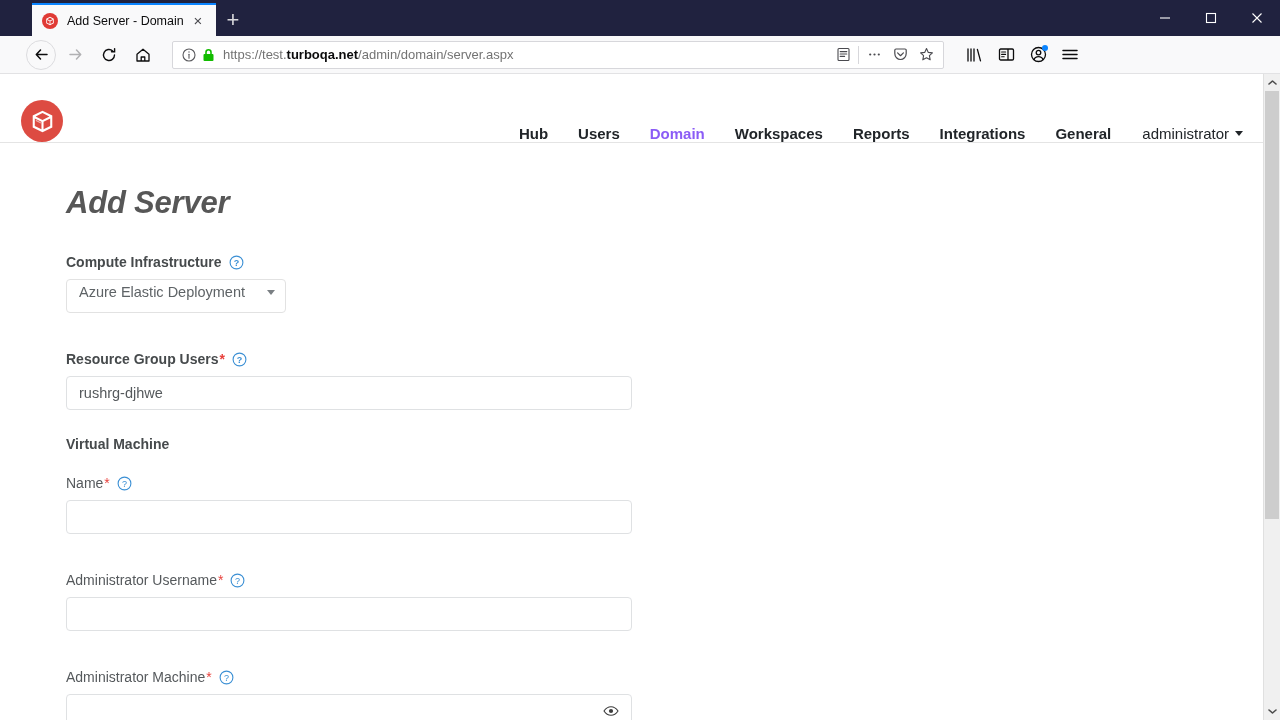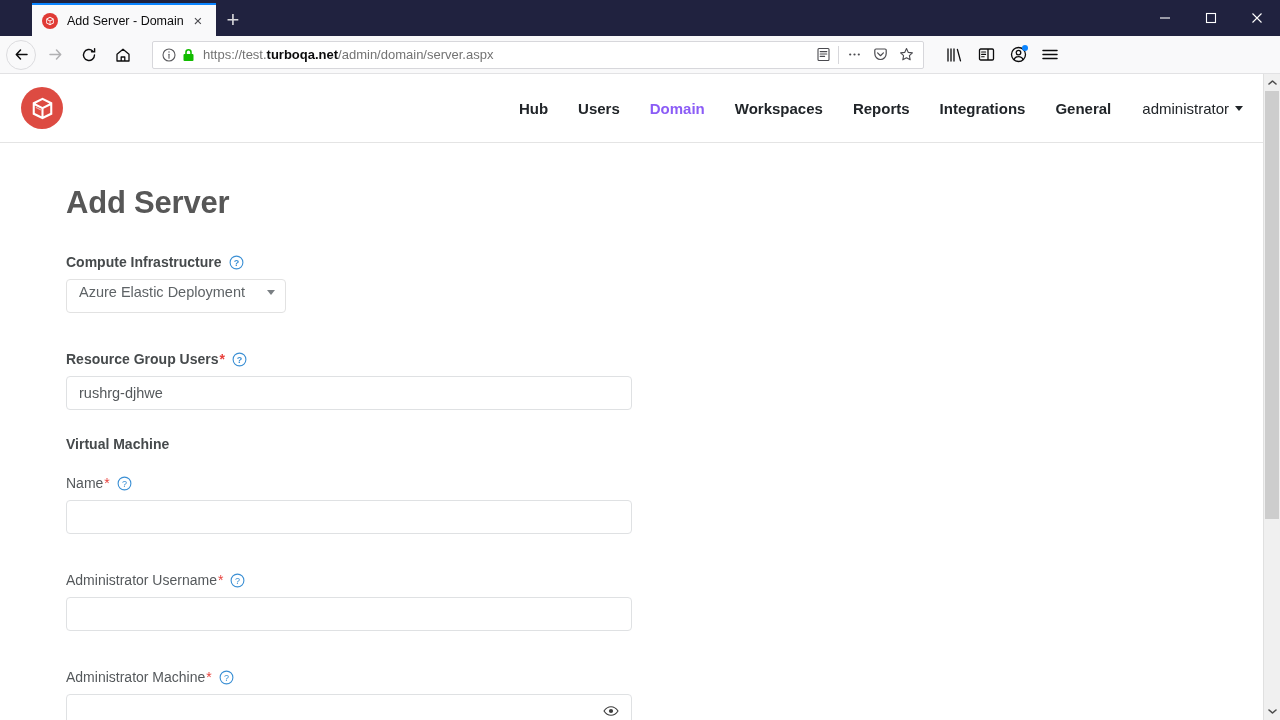--- a/index.html
+++ b/index.html
@@ -48,21 +48,21 @@
     display: flex; align-items: center;
   }
   .wc {
     width: 46px; height: 36px; display: flex;
     align-items: center; justify-content: center; color: #ffffff;
   }
   .wc svg { display: block; }
 
   .navbar {
     height: 38px; background: #f9f9fa; flex: 0 0 38px;
-    display: flex; align-items: center; padding: 0 4px;
+    display: flex; align-items: center; padding: 0 24px;
     border-bottom: 1px solid #e2e2e4;
   }
   .navbtn {
     width: 30px; height: 30px; margin: 0 2px;
     display: flex; align-items: center; justify-content: center;
     color: #0c0c0d; flex: 0 0 30px;
   }
   .navbtn.circ { border: 1px solid #dcdcdf; border-radius: 50%; }
   .navbtn.dim { color: #b1b1b3; }
   .navbtn svg { display: block; }
@@ -88,21 +88,21 @@
   .acct-dot {
     position: absolute; top: 5px; right: 6px;
     width: 6px; height: 6px; border-radius: 50%; background: #0a84ff;
   }
 
   
   .viewport { flex: 1; display: flex; background: #ffffff; overflow: hidden; position: relative; }
   .page { flex: 1; background: #ffffff; overflow: hidden; position: relative; }
 
   .site-header {
-    height: 69px; display: flex; align-items: center;
+    height: 69px; display: flex; align-items: flex-end;
     padding: 0 20px 0 12px; border-bottom: 1px solid #e4e4e4;
     background: #fff;
   }
   .logo {
     width: 42px; height: 42px; border-radius: 50%;
     background: #dd4b42; display: flex; align-items: center; justify-content: center;
     flex: 0 0 42px; margin-left: 9px;
   }
   .logo svg { width: 25px; height: 25px; display: block; }
   .site-nav { margin-left: auto; display: flex; align-items: center; }
@@ -114,21 +114,21 @@
   .nav-item.user { font-weight: 400; color: #212529; display: flex; align-items: center; margin-left: 31px; }
   .caret {
     display: inline-block; margin-left: 6px;
     border-left: 4px solid transparent; border-right: 4px solid transparent;
     border-top: 5px solid #212529;
   }
 
   .content { padding: 42px 0 0 66px; }
   .page-title {
     font-size: 31px; font-weight: 700; color: #575757;
-    letter-spacing: -0.2px; margin-bottom: 33px;
+    letter-spacing: -0.2px; margin-bottom: 33px; font-style: italic;
   }
 
   .field { margin-bottom: 0; text-align: center; }
   .fl {
     display: flex; align-items: center; font-size: 14px;
     color: #55595c; margin-bottom: 9px;
   }
   .fl.bold { font-weight: 700; color: #464a4c; }
   .req { color: #e8413c; margin-left: 1px; }
   .help {

